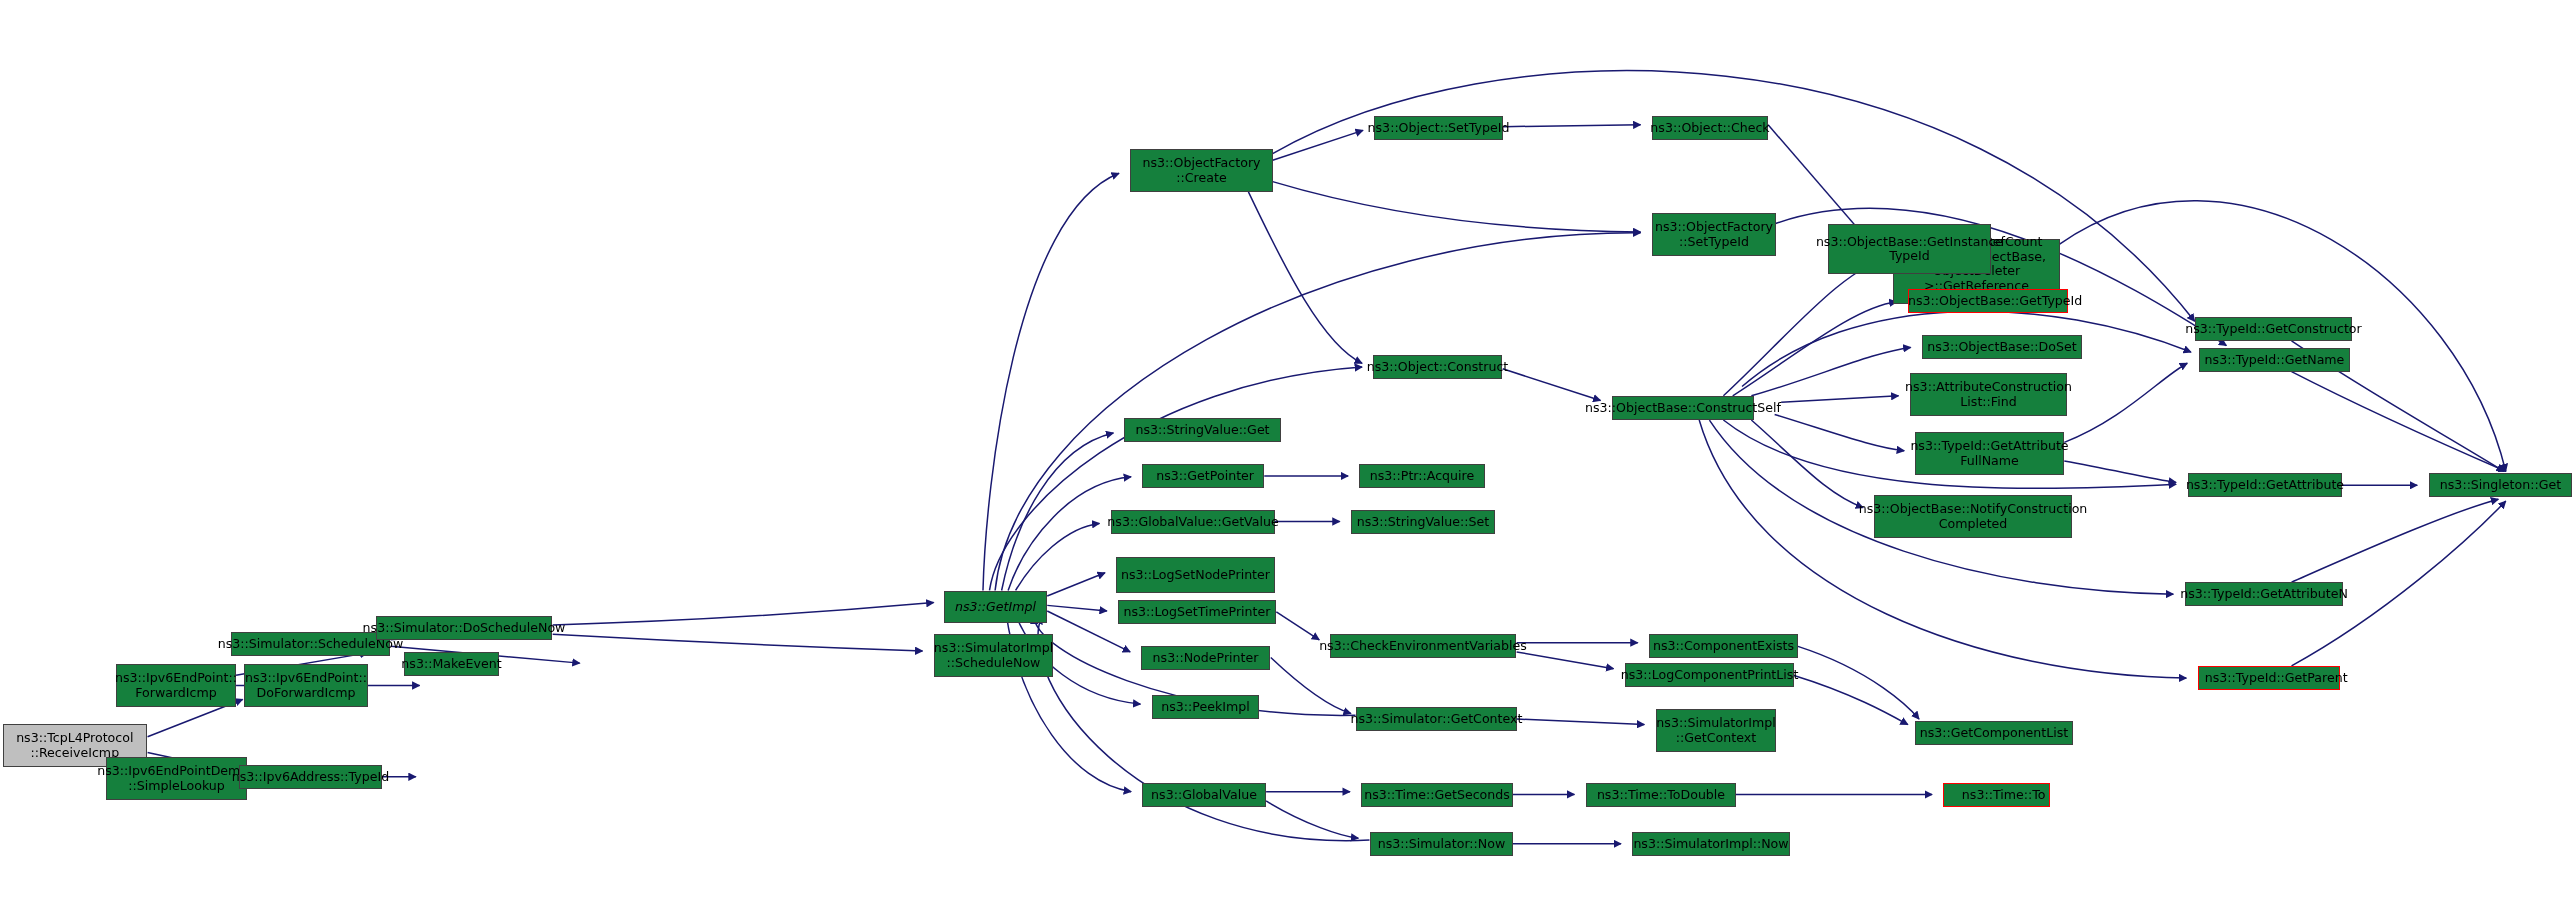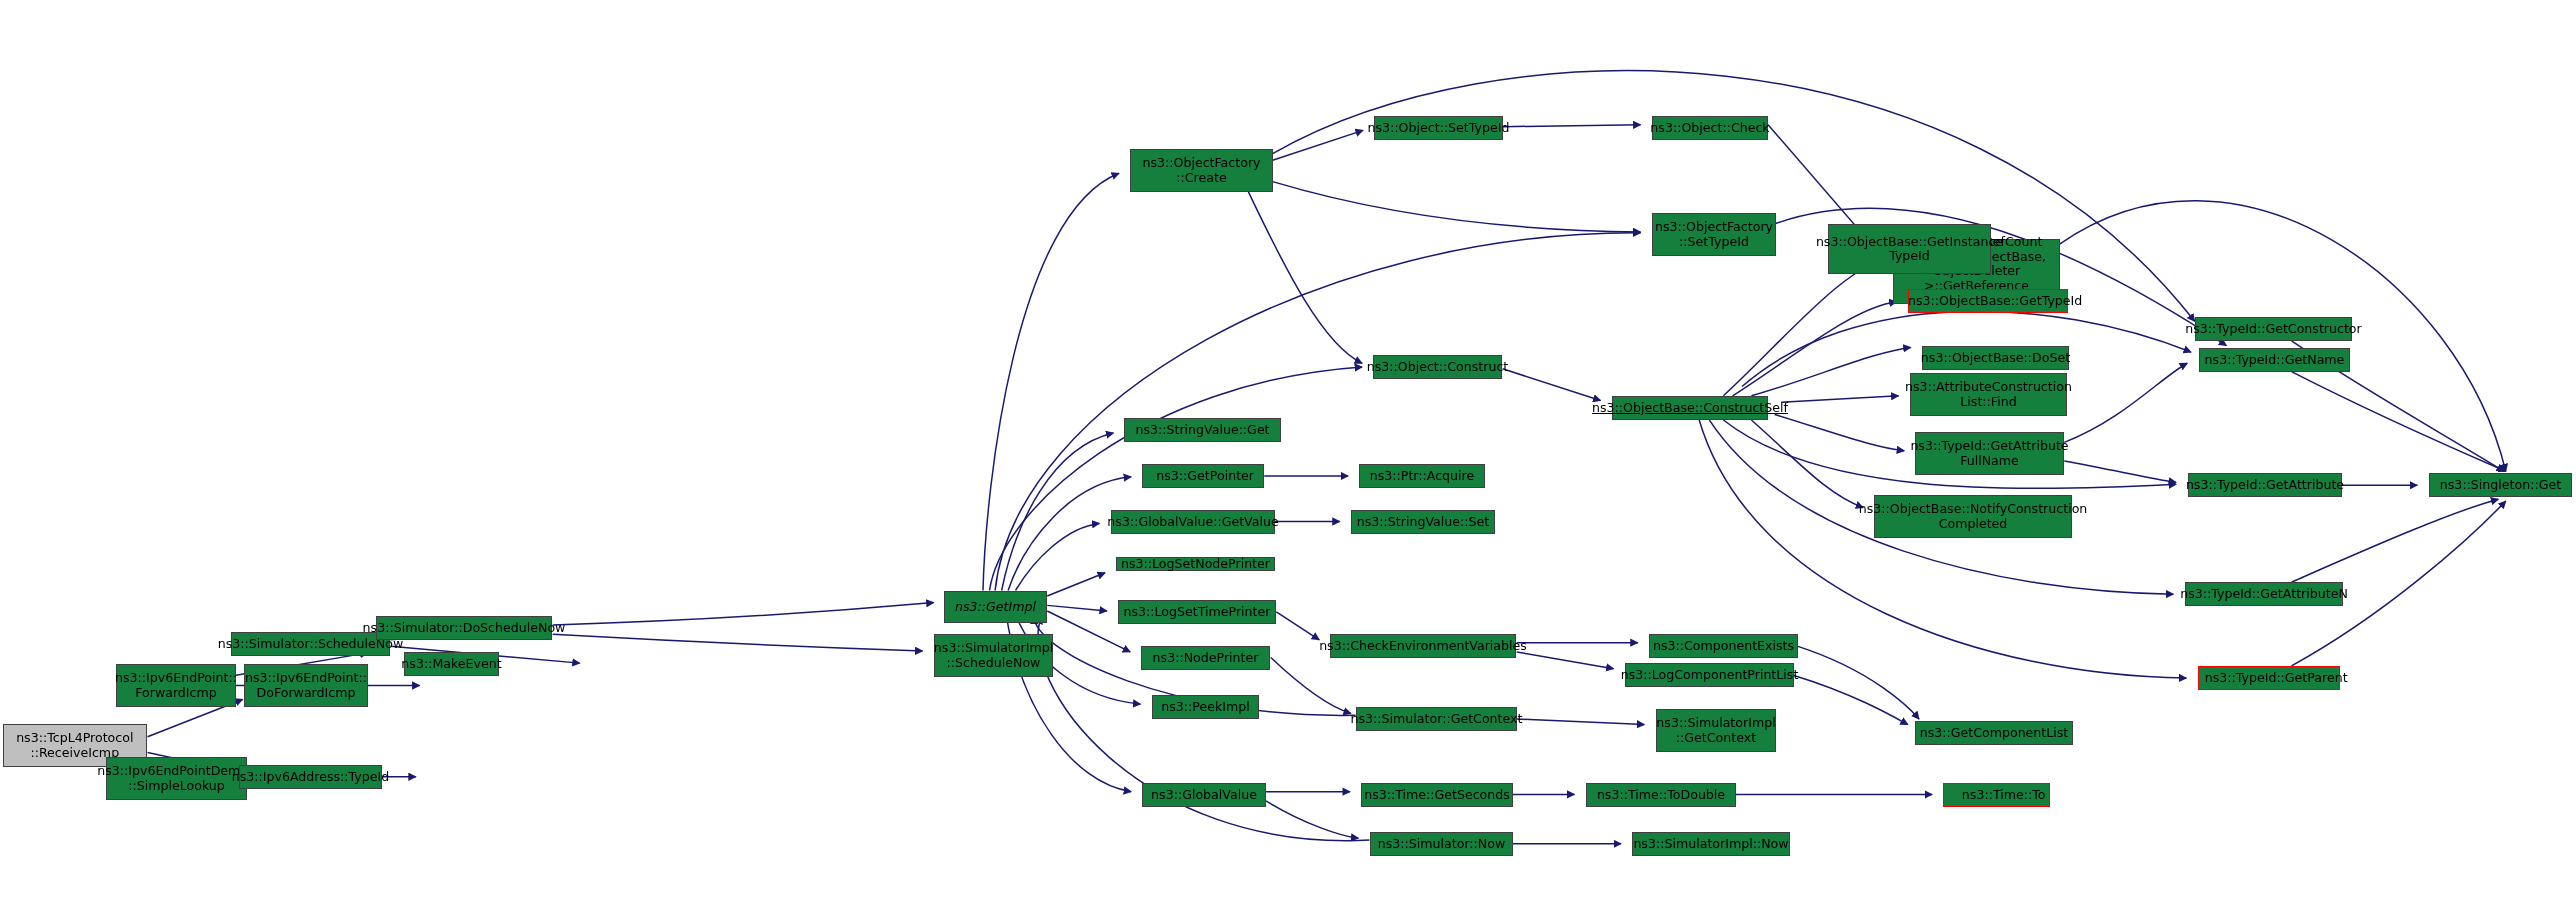--- a/index.html
+++ b/index.html
@@ -135,42 +135,42 @@
       <div class="node" style="left: 1374px; top: 116px; width: 129px; height: 24px;">ns3::Object::SetTypeId</div>
       <div class="node" style="left: 1652px; top: 116px; width: 116px; height: 24px;">ns3::Object::Check</div>
       <div class="node" style="left: 1893px; top: 239px; width: 167px; height: 65px;">ns3::SimpleRefCount
 &lt; Object, ObjectBase,
 ObjectDeleter &gt;::GetReference
 Count</div>
       <div class="node" style="left: 2195px; top: 317px; width: 157px; height: 24px;">ns3::TypeId::GetConstructor</div>
       <div class="node" style="left: 1652px; top: 213px; width: 124px; height: 43px;">ns3::ObjectFactory
 ::SetTypeId</div>
       <div class="node" style="left: 1373px; top: 355px; width: 129px; height: 24px;">ns3::Object::Construct</div>
-      <div class="node" style="left: 1612px; top: 396px; width: 156px; height: 24px; text-decoration: underline;">ns3::ObjectBase::ConstructSelf</div>
+      <div class="node" style="left: 1612px; top: 396px; width: 142px; height: 24px;">ns3::ObjectBase::ConstructSelf</div>
       <div class="node" style="left: 1828px; top: 224px; width: 163px; height: 50px;">ns3::ObjectBase::GetInstance
 TypeId</div>
       <div class="node hot" style="left: 1908px; top: 289px; width: 160px; height: 24px;">ns3::ObjectBase::GetTypeId</div>
-      <div class="node" style="left: 1922px; top: 346px; width: 147px; height: 24px;">ns3::ObjectBase::DoSet</div>
+      <div class="node" style="left: 1922px; top: 335px; width: 160px; height: 24px;">ns3::ObjectBase::DoSet</div>
       <div class="node" style="left: 1910px; top: 373px; width: 157px; height: 43px;">ns3::AttributeConstruction
 List::Find</div>
       <div class="node" style="left: 1915px; top: 432px; width: 149px; height: 43px;">ns3::TypeId::GetAttribute
 FullName</div>
       <div class="node" style="left: 1874px; top: 495px; width: 198px; height: 43px;">ns3::ObjectBase::NotifyConstruction
 Completed</div>
       <div class="node" style="left: 2199px; top: 348px; width: 151px; height: 24px;">ns3::TypeId::GetName</div>
       <div class="node" style="left: 2188px; top: 473px; width: 154px; height: 24px;">ns3::TypeId::GetAttribute</div>
       <div class="node" style="left: 2185px; top: 582px; width: 158px; height: 24px;">ns3::TypeId::GetAttributeN</div>
       <div class="node hot" style="left: 2198px; top: 666px; width: 142px; height: 24px;">ns3::TypeId::GetParent</div>
       <div class="node" style="left: 2429px; top: 473px; width: 143px; height: 24px;">ns3::Singleton::Get</div>
       <div class="node" style="left: 1124px; top: 418px; width: 157px; height: 24px;">ns3::StringValue::Get</div>
       <div class="node" style="left: 1142px; top: 464px; width: 122px; height: 24px; padding-left: 8px;">ns3::GetPointer</div>
       <div class="node" style="left: 1359px; top: 464px; width: 126px; height: 24px;">ns3::Ptr::Acquire</div>
       <div class="node" style="left: 1111px; top: 510px; width: 164px; height: 24px;">ns3::GlobalValue::GetValue</div>
       <div class="node" style="left: 1351px; top: 510px; width: 144px; height: 24px;">ns3::StringValue::Set</div>
-      <div class="node" style="left: 1116px; top: 557px; width: 159px; height: 14px;">ns3::LogSetNodePrinter</div>
+      <div class="node" style="left: 1116px; top: 557px; width: 159px; height: 36px;">ns3::LogSetNodePrinter</div>
       <div class="node" style="left: 1118px; top: 600px; width: 158px; height: 24px;">ns3::LogSetTimePrinter</div>
       <div class="node" style="left: 1330px; top: 634px; width: 186px; height: 24px;">ns3::CheckEnvironmentVariables</div>
       <div class="node" style="left: 1649px; top: 634px; width: 149px; height: 24px;">ns3::ComponentExists</div>
       <div class="node" style="left: 1625px; top: 663px; width: 169px; height: 24px;">ns3::LogComponentPrintList</div>
       <div class="node" style="left: 1141px; top: 646px; width: 129px; height: 24px;">ns3::NodePrinter</div>
       <div class="node" style="left: 1356px; top: 707px; width: 161px; height: 24px;">ns3::Simulator::GetContext</div>
       <div class="node" style="left: 1656px; top: 709px; width: 120px; height: 43px;">ns3::SimulatorImpl
 ::GetContext</div>
       <div class="node" style="left: 1915px; top: 721px; width: 158px; height: 24px; text-align: right;">ns3::GetComponentList</div>
       <div class="node" style="left: 1152px; top: 695px; width: 107px; height: 24px;">ns3::PeekImpl</div>

